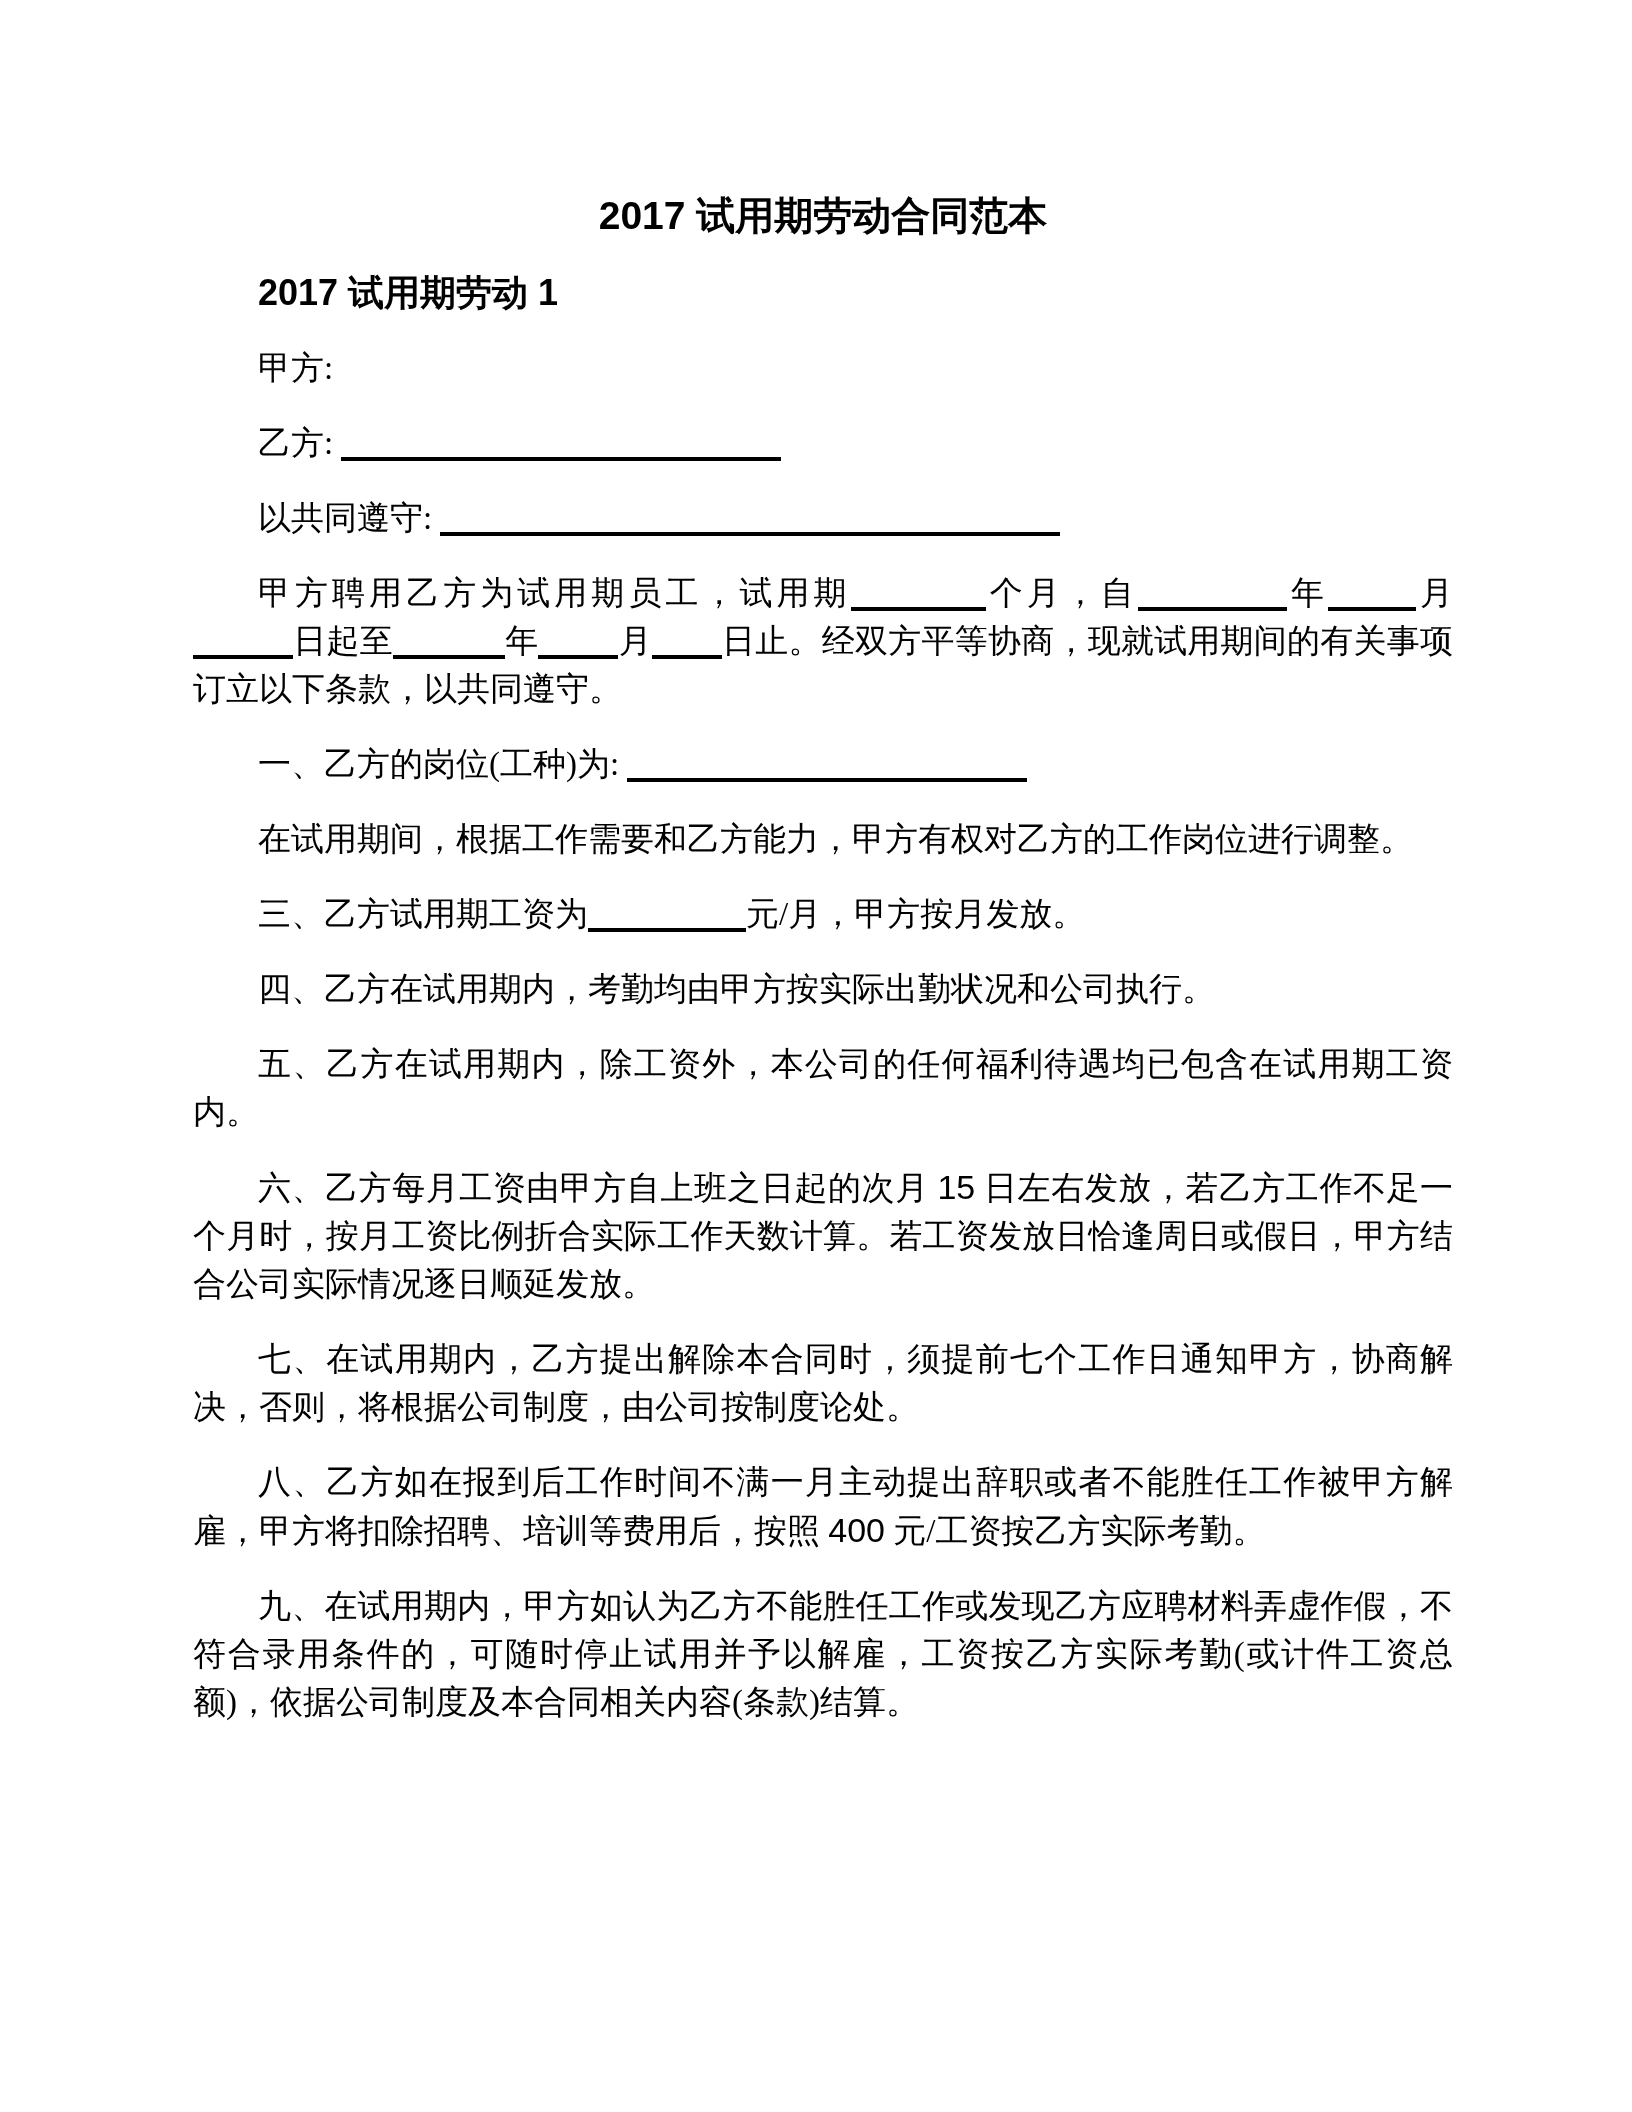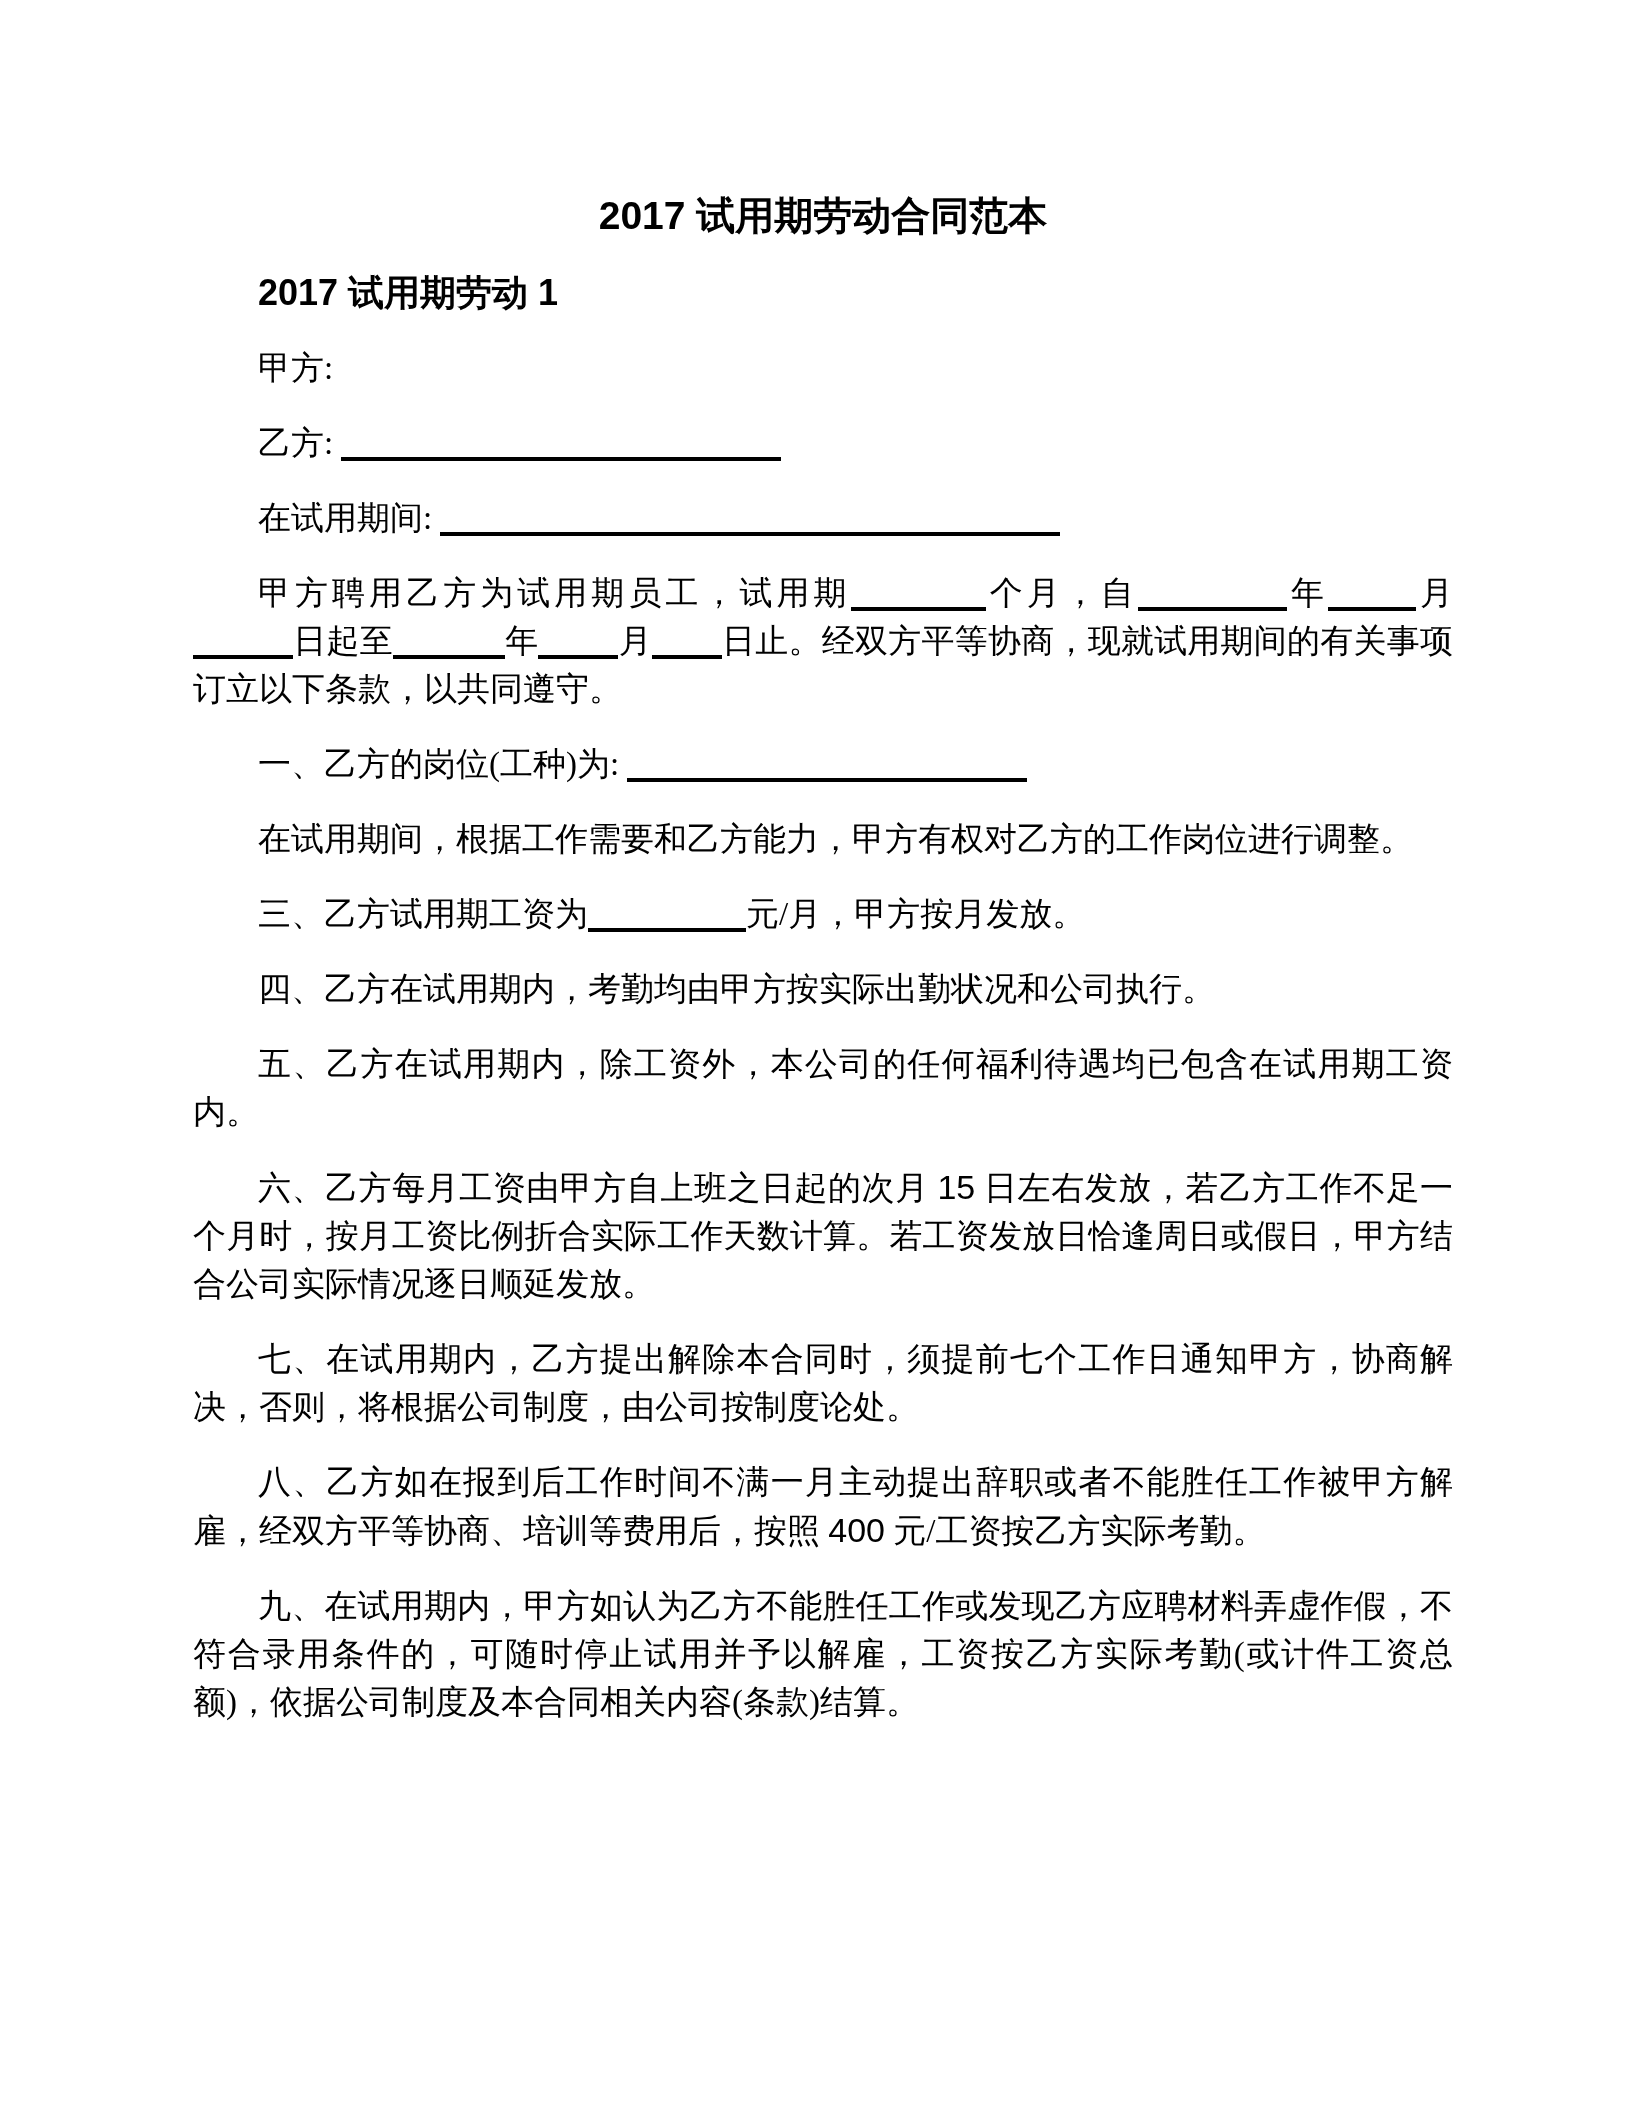--- a/index.html
+++ b/index.html
@@ -61,26 +61,26 @@
 </head>
 <body>
 
 <div class="page">
   <div class="doc">
     <h1 class="title">2017 试用期劳动合同范本</h1>
     <h2 class="subtitle">2017 试用期劳动 1</h2>
     <div id="clauses">
         <p class="para"><span>甲方:</span></p>
         <p class="para"><span>乙方: </span><span class="blank" style="width: 440px;"></span></p>
-        <p class="para"><span>在试用期间: </span><span class="blank" style="width: 620px;"></span></p>
+        <p class="para"><span>以共同遵守: </span><span class="blank" style="width: 620px;"></span></p>
         <p class="para"><span>甲方聘用乙方为试用期员工，试用期</span><span class="blank" style="width: 135px;"></span><span>个月，自</span><span class="blank" style="width: 149px;"></span><span>年</span><span class="blank" style="width: 88px;"></span><span>月</span><span class="blank" style="width: 100px;"></span><span>日起至</span><span class="blank" style="width: 112px;"></span><span>年</span><span class="blank" style="width: 80px;"></span><span>月</span><span class="blank" style="width: 70px;"></span><span>日止。经双方平等协商，现就试用期间的有关事项订立以下条款，以共同遵守。</span></p>
         <p class="para"><span>一、乙方的岗位(工种)为: </span><span class="blank" style="width: 400px;"></span></p>
         <p class="para"><span>在试用期间，根据工作需要和乙方能力，甲方有权对乙方的工作岗位进行调整。</span></p>
         <p class="para"><span>三、乙方试用期工资为</span><span class="blank" style="width: 158px;"></span><span>元/月，甲方按月发放。</span></p>
         <p class="para"><span>四、乙方在试用期内，考勤均由甲方按实际出勤状况和公司执行。</span></p>
         <p class="para"><span>五、乙方在试用期内，除工资外，本公司的任何福利待遇均已包含在试用期工资内。</span></p>
         <p class="para"><span>六、乙方每月工资由甲方自上班之日起的次月 </span><span class="num">15</span><span> 日左右发放，若乙方工作不足一个月时，按月工资比例折合实际工作天数计算。若工资发放日恰逢周日或假日，甲方结合公司实际情况逐日顺延发放。</span></p>
         <p class="para"><span>七、在试用期内，乙方提出解除本合同时，须提前七个工作日通知甲方，协商解决，否则，将根据公司制度，由公司按制度论处。</span></p>
-        <p class="para"><span>八、乙方如在报到后工作时间不满一月主动提出辞职或者不能胜任工作被甲方解雇，经双方平等协商、培训等费用后，按照 </span><span class="num">400</span><span> 元/工资按乙方实际考勤。</span></p>
+        <p class="para"><span>八、乙方如在报到后工作时间不满一月主动提出辞职或者不能胜任工作被甲方解雇，甲方将扣除招聘、培训等费用后，按照 </span><span class="num">400</span><span> 元/工资按乙方实际考勤。</span></p>
         <p class="para"><span>九、在试用期内，甲方如认为乙方不能胜任工作或发现乙方应聘材料弄虚作假，不符合录用条件的，可随时停止试用并予以解雇，工资按乙方实际考勤(或计件工资总额)，依据公司制度及本合同相关内容(条款)结算。</span></p>
       </div>
   </div>
 </div>
 
 </body></html>

